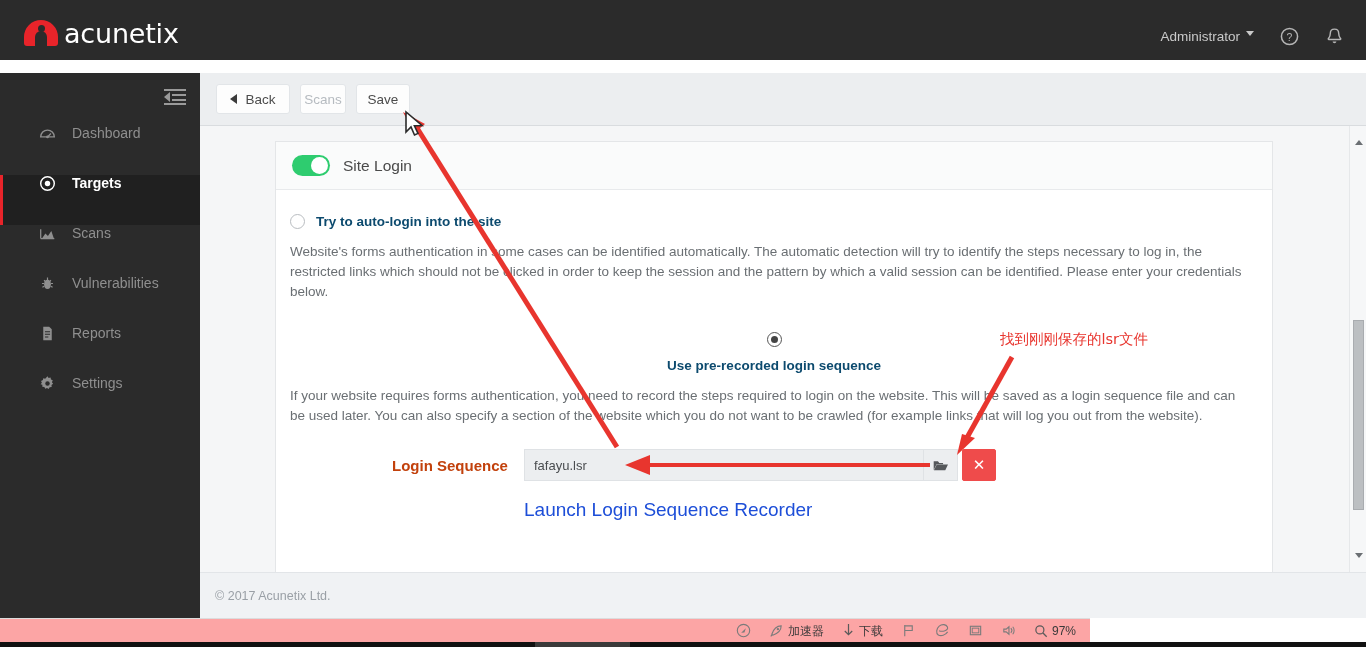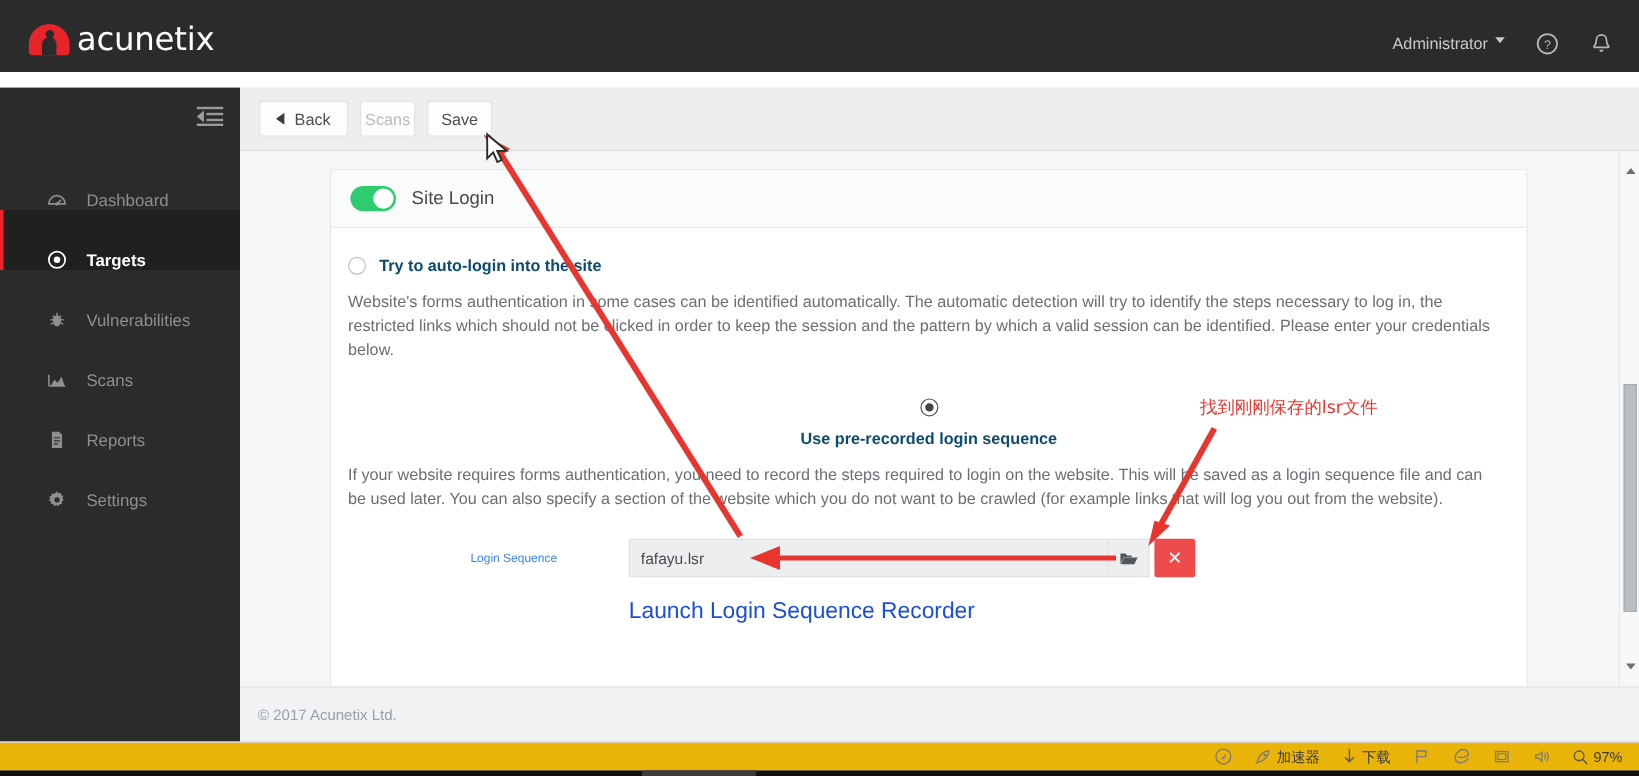--- a/index.html
+++ b/index.html
@@ -61,21 +61,21 @@
   #collapse-btn i:nth-child(2){ top:5px; width:14px; left:8px; }
   #collapse-btn i:nth-child(3){ top:10px; width:14px; left:8px; }
   #collapse-btn i:nth-child(4){ top:14px; width:22px; }
   #collapse-btn .tri {
     position:absolute; left:0px; top:3px; width:0; height:0;
     border-top:5px solid transparent; border-bottom:5px solid transparent;
     border-right:6px solid #9a9a9a;
   }
   #nav { position:absolute; left:0; top:52px; width:200px; }
   .nav-item {
-    height:50px; display:flex; align-items:flex-end; color:#8f8f8f;
+    height:50px; display:flex; align-items:flex-start; color:#8f8f8f;
     font-size:14px; cursor:pointer; position:relative; padding-left:36px;
   }
   .nav-item .nav-ico {
     width:22px; display:flex; justify-content:center; align-items:center;
     margin-right:14px; color:#8f8f8f;
   }
   .nav-item.active {
     background:#202020; color:#fff; font-weight:bold;
     box-shadow: inset 3px 0 0 0 #e8242a;
   }
@@ -136,21 +136,21 @@
   .radio-label { font-size:13.5px; font-weight:bold; color:#0c4a6e; }
   .para {
     font-size:13.5px; color:#6a6f73; line-height:20px; margin:13px 0 0 0;
     max-width:962px;
   }
   .para.second { margin-top:13px; }
 
   #seq-row {
     display:flex; align-items:center; margin-top:23px; padding-left:102px;
   }
-  #seq-label { font-size:10px; color:#3b82f6; width:132px; }
+  #seq-label { font-size:15px; color:#c2410c; width:132px;font-weight:bold; }
   #seq-input {
     width:400px; height:32px; background:#eceef0; border:1px solid #dfe2e5;
     font-size:13px; color:#4a4d50; padding:0 9px; font-family:"Liberation Sans", sans-serif;
   }
   #btn-browse {
     width:34px; height:32px; background:#eceef0; border:1px solid #dfe2e5;
     border-left:none; display:flex; align-items:center; justify-content:center;
     cursor:pointer; color:#55585b;
   }
   #btn-clear {
@@ -191,22 +191,22 @@
     width:0;height:0;border-left:4px solid transparent;border-right:4px solid transparent;
     border-top:5px solid #6b6f73;
   }
   #vthumb {
     position:absolute; left:3px; top:194px; width:11px; height:190px;
     background:#bcbfc2; border:1px solid #a9acb0; cursor:pointer;
   }
 
   
   #statusbar {
-    position:absolute; left:0; top:618px; width:1366px; height:24px;
-    background:#eab308; border-top:1px solid #dcdcdc;
+    position:absolute; left:0; top:618px; width:1090px; height:24px;
+    background:#fca5a5; border-top:1px solid #dcdcdc;
     display:flex; align-items:center; justify-content:flex-end; gap:18px;
     padding-right:14px;
   }
   .sb-item {
     display:flex; align-items:center; gap:4px; font-size:12px; color:#3a3a3a;
     cursor:pointer; line-height:1;
   }
   #taskbar {
     position:absolute; left:0; top:642px; width:1366px; height:5px;
     background:#111;
@@ -280,35 +280,35 @@
           <circle cx="10" cy="10" r="8" fill="none" stroke="currentColor" stroke-width="1.7"></circle>
           <circle cx="10" cy="10" r="3.2" fill="currentColor"></circle>
         </svg>
       </span>
       <span>Targets</span>
     </div>
 
     <div class="nav-item">
       <span class="nav-ico">
         <svg width="17" height="17" viewBox="0 0 20 20">
+          <path d="M2 16V5M2 16h16" stroke="currentColor" stroke-width="1.5" fill="none"></path>
+          <path d="M3.5 16l4-6 3 3 4-6 3 9z" fill="currentColor"></path>
+        </svg>
+      </span>
+      <span>Scans</span>
+    </div>
+
+    <div class="nav-item">
+      <span class="nav-ico">
+        <svg width="17" height="17" viewBox="0 0 20 20">
           <ellipse cx="10" cy="11" rx="4" ry="5.5" fill="currentColor"></ellipse>
           <path d="M10 3v3M6 6l1.6 2M14 6l-1.6 2M3.5 10h2.5M14 10h2.5M4 14.5l2.2-1.4M16 14.5l-2.2-1.4" stroke="currentColor" stroke-width="1.4" fill="none"></path>
         </svg>
       </span>
       <span>Vulnerabilities</span>
-    </div>
-
-    <div class="nav-item">
-      <span class="nav-ico">
-        <svg width="17" height="17" viewBox="0 0 20 20">
-          <path d="M2 16V5M2 16h16" stroke="currentColor" stroke-width="1.5" fill="none"></path>
-          <path d="M3.5 16l4-6 3 3 4-6 3 9z" fill="currentColor"></path>
-        </svg>
-      </span>
-      <span>Scans</span>
     </div>
 
     <div class="nav-item">
       <span class="nav-ico">
         <svg width="17" height="17" viewBox="0 0 20 20">
           <path d="M5 2h7l3 3v13H5z" fill="currentColor"></path>
           <path d="M7 8h6M7 11h6M7 14h4" stroke="#2b2b2b" stroke-width="1.2"></path>
         </svg>
       </span>
       <span>Reports</span>

